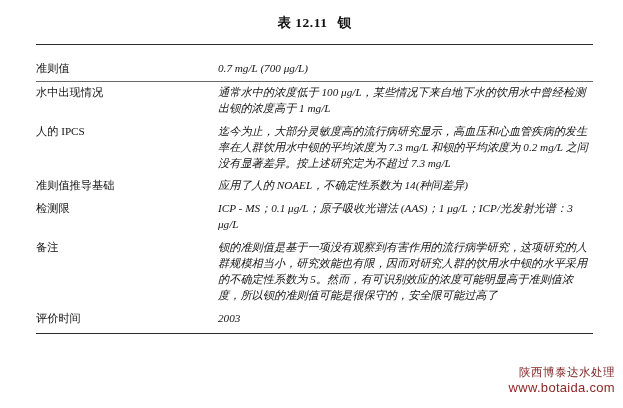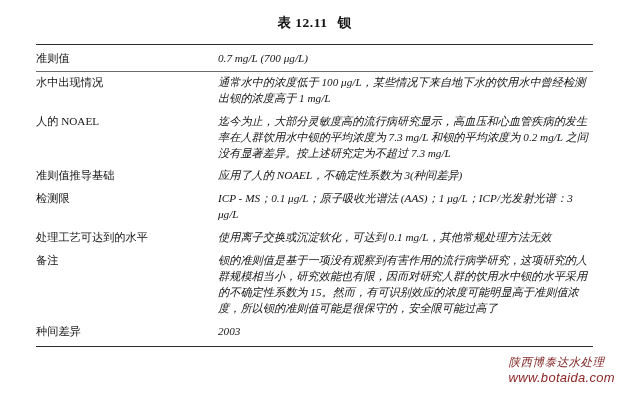--- a/index.html
+++ b/index.html
@@ -52,34 +52,33 @@
     padding-right: 8px;
     color: #141414;
   }
   td.value {
     color: #141414;
     padding-left: 2px;
     font-style: italic;
   }
   tr.hr-top > td { border-top: 1.1px solid #2b2b2b; }
   tr.hr-thin > td { border-top: 0.7px solid #6a6a6a; margin-top: 24px; }
-  tr.first-row > td { padding-top: 6px; }
+  tr.first-row > td { padding-top: 16px; }
   .bottom-rule {
     border-top: 1.1px solid #2b2b2b;
     margin-top: 2px;
   }
   .watermark {
     position: absolute;
     right: 8px;
-    bottom: 22px;
-    text-align: left;
+    bottom: 12px;
+    text-align: right;
     line-height: 1.25;
     color: #8f2a2a;
     font-family: "Liberation Sans", sans-serif;
-    font-style: italic;
   }
   .watermark .wm1 {
     font-size: 11.5px;
     color: #7d1f1f;
     letter-spacing: 0.5px;
   }
   .watermark .wm2 {
     font-size: 13px;
     color: #8d2626;
     letter-spacing: 0.3px;
@@ -98,41 +97,37 @@
     <tbody>
       <tr class="hr-top first-row">
         <td class="label">准则值</td>
         <td class="value">0.7 mg/L (700 μg/L)</td>
       </tr>
       <tr class="hr-thin">
         <td class="label">水中出现情况</td>
         <td class="value">通常水中的浓度低于 100 μg/L，某些情况下来自地下水的饮用水中曾经检测出钡的浓度高于 1 mg/L</td>
       </tr>
       <tr>
-        <td class="label">人的 NOAEL</td>
+        <td class="label">人的 IPCS</td>
         <td class="value">迄今为止，大部分灵敏度高的流行病研究显示，高血压和心血管疾病的发生率在人群饮用水中钡的平均浓度为 7.3 mg/L 和钡的平均浓度为 0.2 mg/L 之间没有显著差异。按上述研究定为不超过 7.3 mg/L</td>
       </tr>
       <tr>
         <td class="label">准则值推导基础</td>
-        <td class="value">应用了人的 NOAEL，不确定性系数为 3(种间差异)</td>
+        <td class="value">应用了人的 NOAEL，不确定性系数为 14(种间差异)</td>
       </tr>
       <tr>
         <td class="label">检测限</td>
         <td class="value">ICP - MS；0.1 μg/L；原子吸收光谱法 (AAS)；1 μg/L；ICP/光发射光谱：3 μg/L</td>
       </tr>
       <tr>
-        <td class="label">处理工艺可达到的水平</td>
-        <td class="value">使用离子交换或沉淀软化，可达到 0.1 mg/L，其他常规处理方法无效</td>
+        <td class="label">备注</td>
+        <td class="value">钡的准则值是基于一项没有观察到有害作用的流行病学研究，这项研究的人群规模相当小，研究效能也有限，因而对研究人群的饮用水中钡的水平采用的不确定性系数为 5。然而，有可识别效应的浓度可能明显高于准则值浓度，所以钡的准则值可能是很保守的，安全限可能过高了</td>
       </tr>
       <tr>
-        <td class="label">备注</td>
-        <td class="value">钡的准则值是基于一项没有观察到有害作用的流行病学研究，这项研究的人群规模相当小，研究效能也有限，因而对研究人群的饮用水中钡的水平采用的不确定性系数为 15。然而，有可识别效应的浓度可能明显高于准则值浓度，所以钡的准则值可能是很保守的，安全限可能过高了</td>
-      </tr>
-      <tr>
-        <td class="label">种间差异</td>
+        <td class="label">评价时间</td>
         <td class="value">2003</td>
       </tr>
     </tbody>
   </table>
 
   <div class="bottom-rule"></div>
 
   <div class="watermark">
     <div class="wm1">陕西博泰达水处理</div>
     <div class="wm2">www.botaida.com</div>

